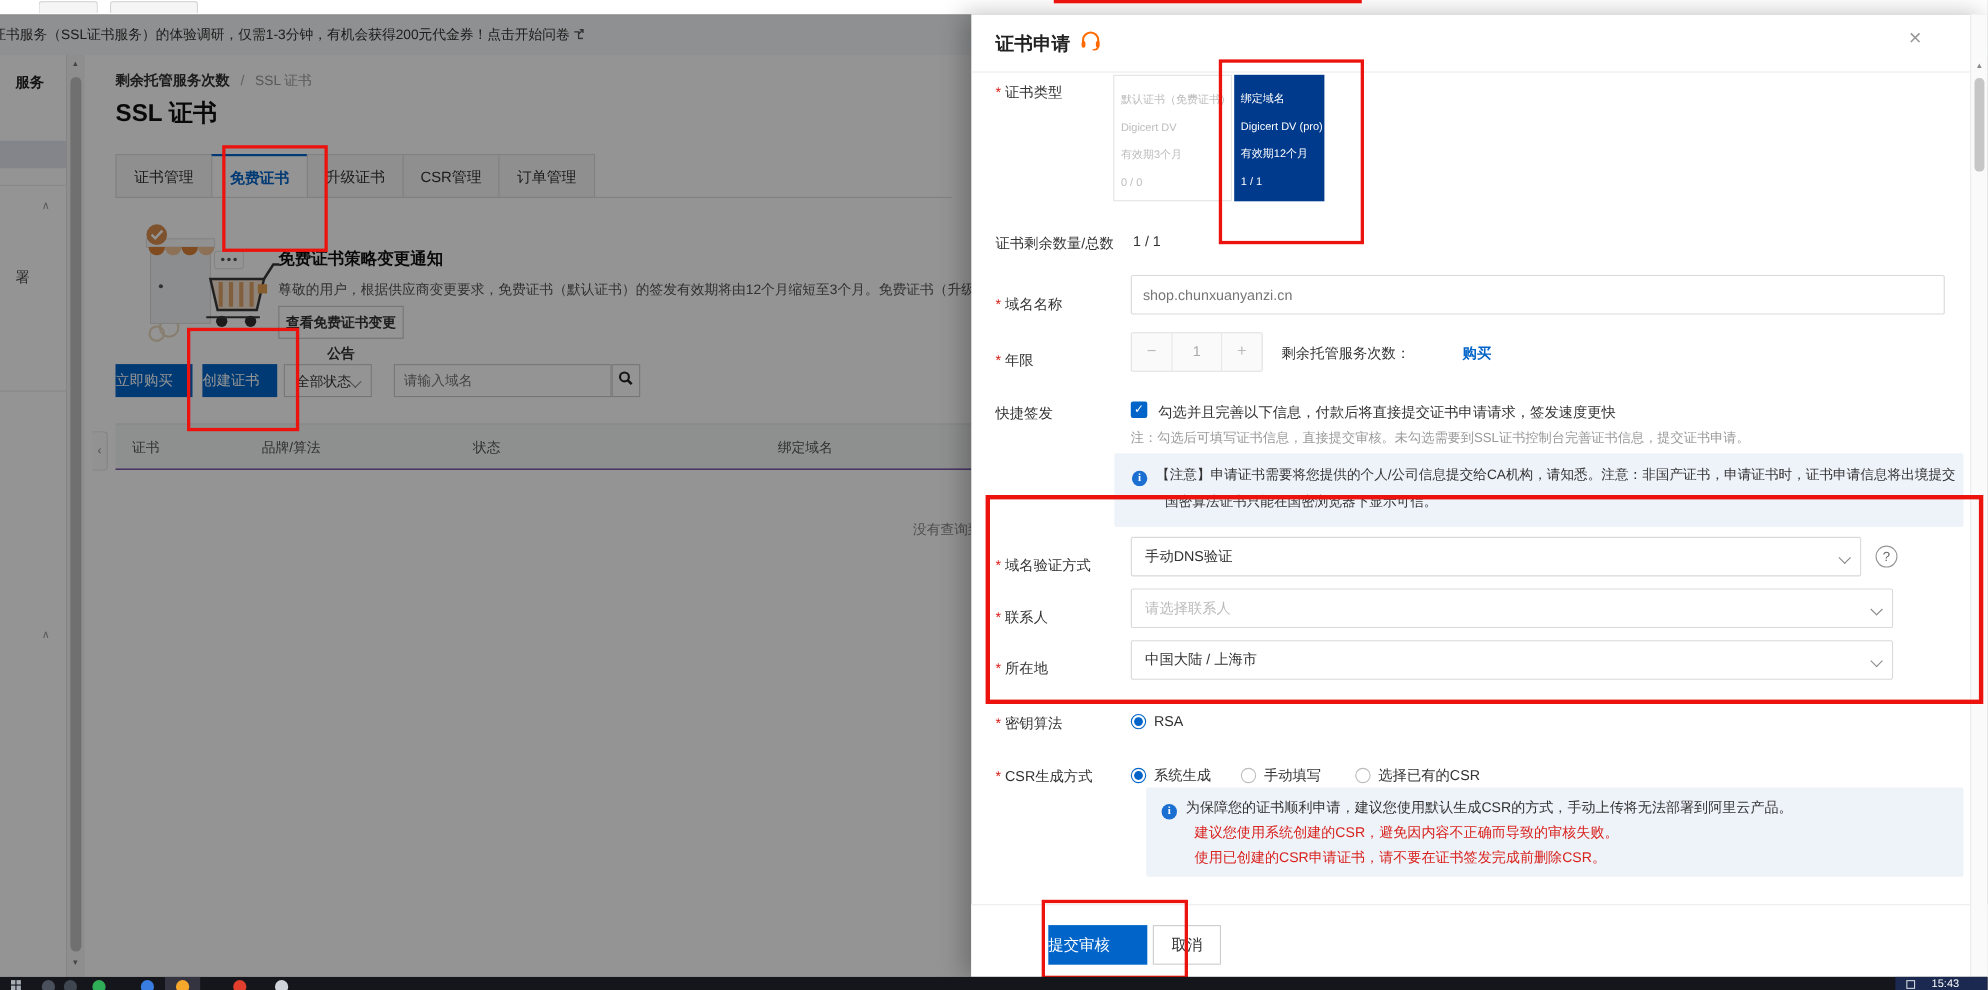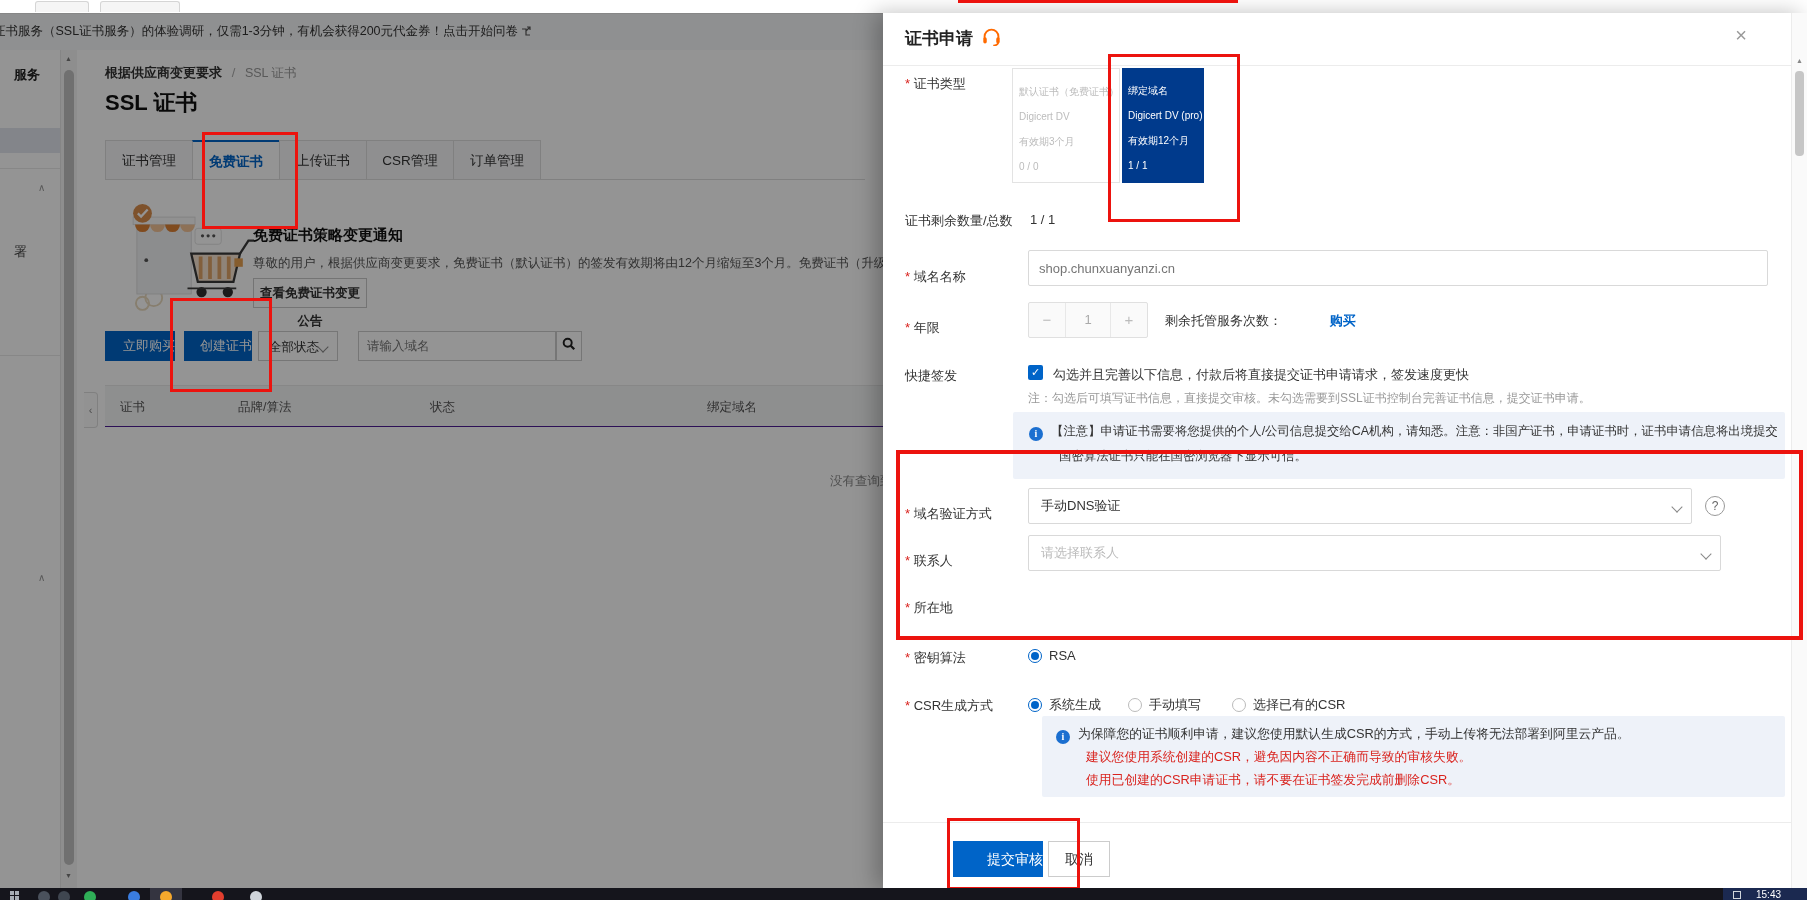--- a/index.html
+++ b/index.html
@@ -35,21 +35,21 @@
   .tab{width:88px;height:40px;line-height:40px;text-align:center;font-size:13.5px;color:#333;
        background:#f6f7f9;border:1px solid #ddd;margin-left:-1px;box-sizing:border-box;}
   .tab.first{margin-left:0;}
   .tab.active{background:#fff;color:#0064c8;font-weight:bold;border-top:2px solid #0064c8;border-bottom:1px solid #fff;}
   .tabs-underline{position:absolute;left:28px;top:129px;width:760px;border-top:1px solid #ddd;}
   .illus{position:absolute;left:28px;top:150px;}
   .n-title{position:absolute;left:176px;top:176px;font-size:15px;font-weight:bold;color:#111;}
   .n-desc{position:absolute;left:176px;top:205px;width:632px;font-size:12.5px;color:#555;white-space:nowrap;overflow:hidden;}
   .n-btn{position:absolute;left:176px;top:228px;width:112px;height:28px;line-height:28px;text-align:center;
          border:1px solid #c9c9c9;background:#fff;font-size:12.5px;font-weight:bold;color:#333;}
-  .btn-blue{background:#0064c8;color:#fff;text-align:right;font-size:13px;border:none;}
+  .btn-blue{background:#0064c8;color:#fff;text-align:left;font-size:13px;border:none;}
   .tb-buy{left:28px;top:281px;width:70px;height:30px;line-height:30px;}
   .tb-create{left:107px;top:281px;width:68px;height:30px;line-height:30px;}
   .tb-select{left:181px;top:281px;width:80px;height:30px;line-height:30px;border:1px solid #ccc;box-sizing:border-box;
              font-size:12.5px;color:#333;padding-left:10px;background:#fff;}
   .tb-input{left:281px;top:281px;width:198px;height:30px;border:1px solid #ccc;box-sizing:border-box;
             font-size:12.5px;padding:0 8px;color:#333;background:#fff;outline:none;}
   .tb-search{left:479px;top:281px;width:26px;height:30px;border:1px solid #ccc;box-sizing:border-box;background:#fff;
              display:flex;align-items:center;justify-content:center;}
   .chev{position:absolute;right:10px;top:11px;width:7px;height:7px;border-right:1.6px solid #888;
         border-bottom:1.6px solid #888;transform:rotate(45deg);}
@@ -162,30 +162,30 @@
 </div>
 
 <div class="abs vscroll">
   <div class="vs-arrow" style="top:5px;">▲</div>
   <div class="vs-thumb"></div>
   <div class="vs-arrow" style="top:822px;">▼</div>
 </div>
 
 <div class="abs content">
   <div class="crumb">
-    <span class="root">根据供应商变更要求</span>
+    <span class="root">剩余托管服务次数</span>
     <span class="sep">/</span>
     <span class="cur">SSL 证书</span>
   </div>
   <div class="pg-title">SSL 证书</div>
 
   <div class="tabs">
     <div class="tab first">证书管理</div>
     <div class="tab active">免费证书</div>
-    <div class="tab">上传证书</div>
+    <div class="tab">升级证书</div>
     <div class="tab">CSR管理</div>
     <div class="tab">订单管理</div>
   </div>
   <div class="tabs-underline"></div>
 
   <div class="illus">
     <svg width="150" height="112" viewBox="0 0 160 115">
       <circle cx="52" cy="102" r="9" fill="none" stroke="#e8d9bd" stroke-width="2"></circle>
       <circle cx="40" cy="108" r="7" fill="none" stroke="#e8d9bd" stroke-width="2"></circle>
       <rect x="34" y="20" width="58" height="78" fill="#f2f3f5" stroke="#dcdcdc"></rect>
@@ -307,20 +307,24 @@
   </div>
   <div class="help">?</div>
 
   <div class="f-label req" style="top:539px;">联系人</div>
   <div class="d-select" style="left:145px;top:522px;width:693px;">
     <span class="ph">请选择联系人</span>
     <span class="chev" style="top:14px;"></span>
   </div>
 
   <div class="f-label req" style="top:586px;">所在地</div>
+  <div class="d-select" style="left:145px;top:569px;width:693px;">
+    <span>中国大陆 / 上海市</span>
+    <span class="chev" style="top:14px;"></span>
+  </div>
 
   <div class="f-label req" style="top:636px;">密钥算法</div>
   <div class="radio-row" style="left:145px;top:635px;">
     <span class="radio sel"></span><span>RSA</span>
   </div>
 
   <div class="f-label req" style="top:684px;">CSR生成方式</div>
   <div class="radio-row" style="left:145px;top:683px;">
     <span class="radio sel"></span><span>系统生成</span>
   </div>

